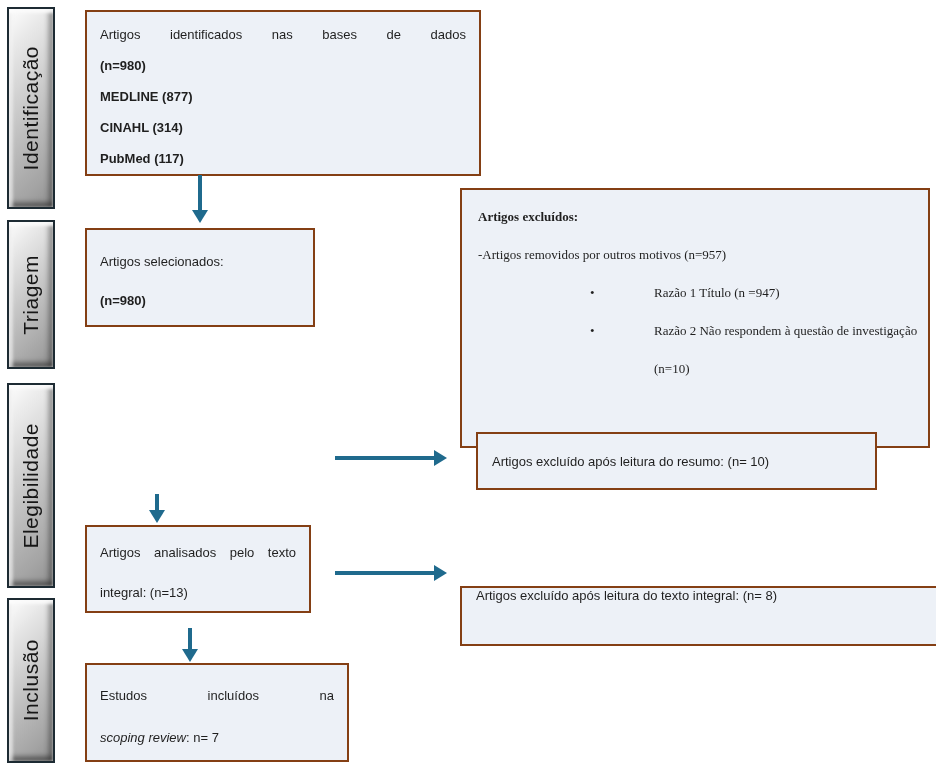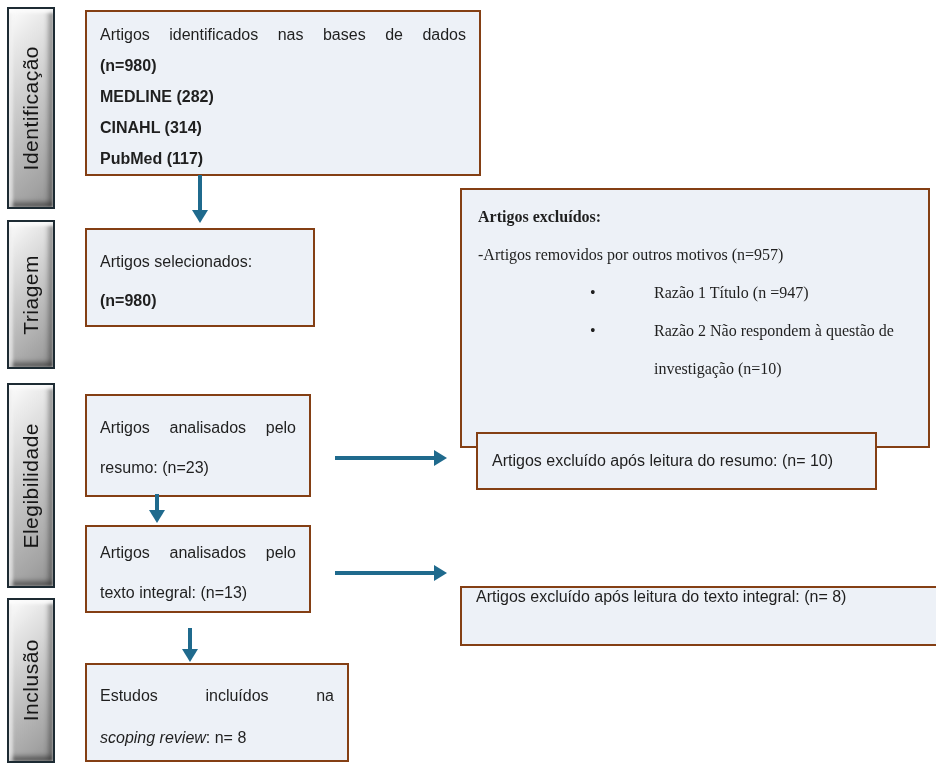--- a/index.html
+++ b/index.html
@@ -41,21 +41,21 @@
   .bar-triagem       { top: 220px; height: 149px; }
   .bar-elegibilidade { top: 383px; height: 205px; }
   .bar-inclusao      { top: 598px; height: 165px; }
 
   
   .flow-box {
     position: absolute;
     box-sizing: border-box;
     border: 2px solid #843f14;
     background: #edf1f7;
-    font-size: 16px;
+    font-size: 13px;
     color: #1f1f1f;
     overflow: hidden;
   }
   .box-identified { left: 85px; top: 10px;  width: 396px; height: 166px; padding: 7px 13px; line-height: 31px; }
   .box-selected   { left: 85px; top: 228px; width: 230px; height: 99px;  padding: 12px 13px; line-height: 39px; }
   .box-excluded-other { left: 460px; top: 188px; width: 470px; height: 260px; padding: 8px 16px; line-height: 38px; font-family: Liberation Serif, serif; }
   .box-abstract   { left: 85px; top: 394px; width: 226px; height: 103px; padding: 12px 13px; line-height: 40px; }
   .box-fulltext   { left: 85px; top: 525px; width: 226px; height: 88px;  padding: 6px 13px;  line-height: 40px; }
   .box-included   { left: 85px; top: 663px; width: 264px; height: 99px;  padding: 10px 13px; line-height: 42px; }
   .box-excl-abstract { left: 476px; top: 432px; width: 401px; height: 58px; padding: 0 14px; display: flex; align-items: center; }
@@ -122,21 +122,21 @@
   <div class="stage-bar bar-elegibilidade">
     <span class="stage-label">Elegibilidade</span>
   </div>
   <div class="stage-bar bar-inclusao">
     <span class="stage-label">Inclusão</span>
   </div>
 
   <div class="flow-box box-identified">
     <div class="spread">Artigos identificados nas bases de dados</div>
     <div class="bold">(n=980)</div>
-    <div class="bold">MEDLINE (282)</div>
+    <div class="bold">MEDLINE (877)</div>
     <div class="bold">CINAHL (314)</div>
     <div class="bold">PubMed (117)</div>
   </div>
 
   <div class="varrow arrow-identified-selected"></div>
 
   <div class="flow-box box-selected">
     <div>Artigos selecionados:</div>
     <div class="bold">(n=980)</div>
   </div>
@@ -149,23 +149,20 @@
         <span class="bullet-marker"></span>
         <span class="bullet-text">Razão 1 Título (n =947)</span>
       </li>
       <li class="bullet-item">
         <span class="bullet-marker"></span>
         <span class="bullet-text">Razão 2 Não respondem à questão de investigação (n=10)</span>
       </li>
     </ul>
   </div>
 
-  <div class="flow-box box-abstract">
-    <div class="justify">Artigos analisados pelo resumo: (n=23)</div>
-  </div>
 
   <div class="varrow arrow-abstract-fulltext"></div>
 
   <div class="flow-box box-fulltext">
     <div class="justify">Artigos analisados pelo texto integral: (n=13)</div>
   </div>
 
   <div class="harrow arrow-to-excl-abstract"></div>
   <div class="harrow arrow-to-excl-fulltext"></div>
 
@@ -175,17 +172,17 @@
 
   <div class="flow-box box-excl-fulltext">
     <span>Artigos excluído após leitura do texto integral: (n= 8)</span>
   </div>
 
   <div class="varrow arrow-fulltext-included"></div>
 
   <div class="flow-box box-included">
     <div class="spread">Estudos incluídos na</div>
     <div>
-      <span class="italic">scoping review</span><span>: n= 8</span>
+      <span class="italic">scoping review</span><span>: n= 7</span>
     </div>
   </div>
 
 </div>
 
 </body></html>

